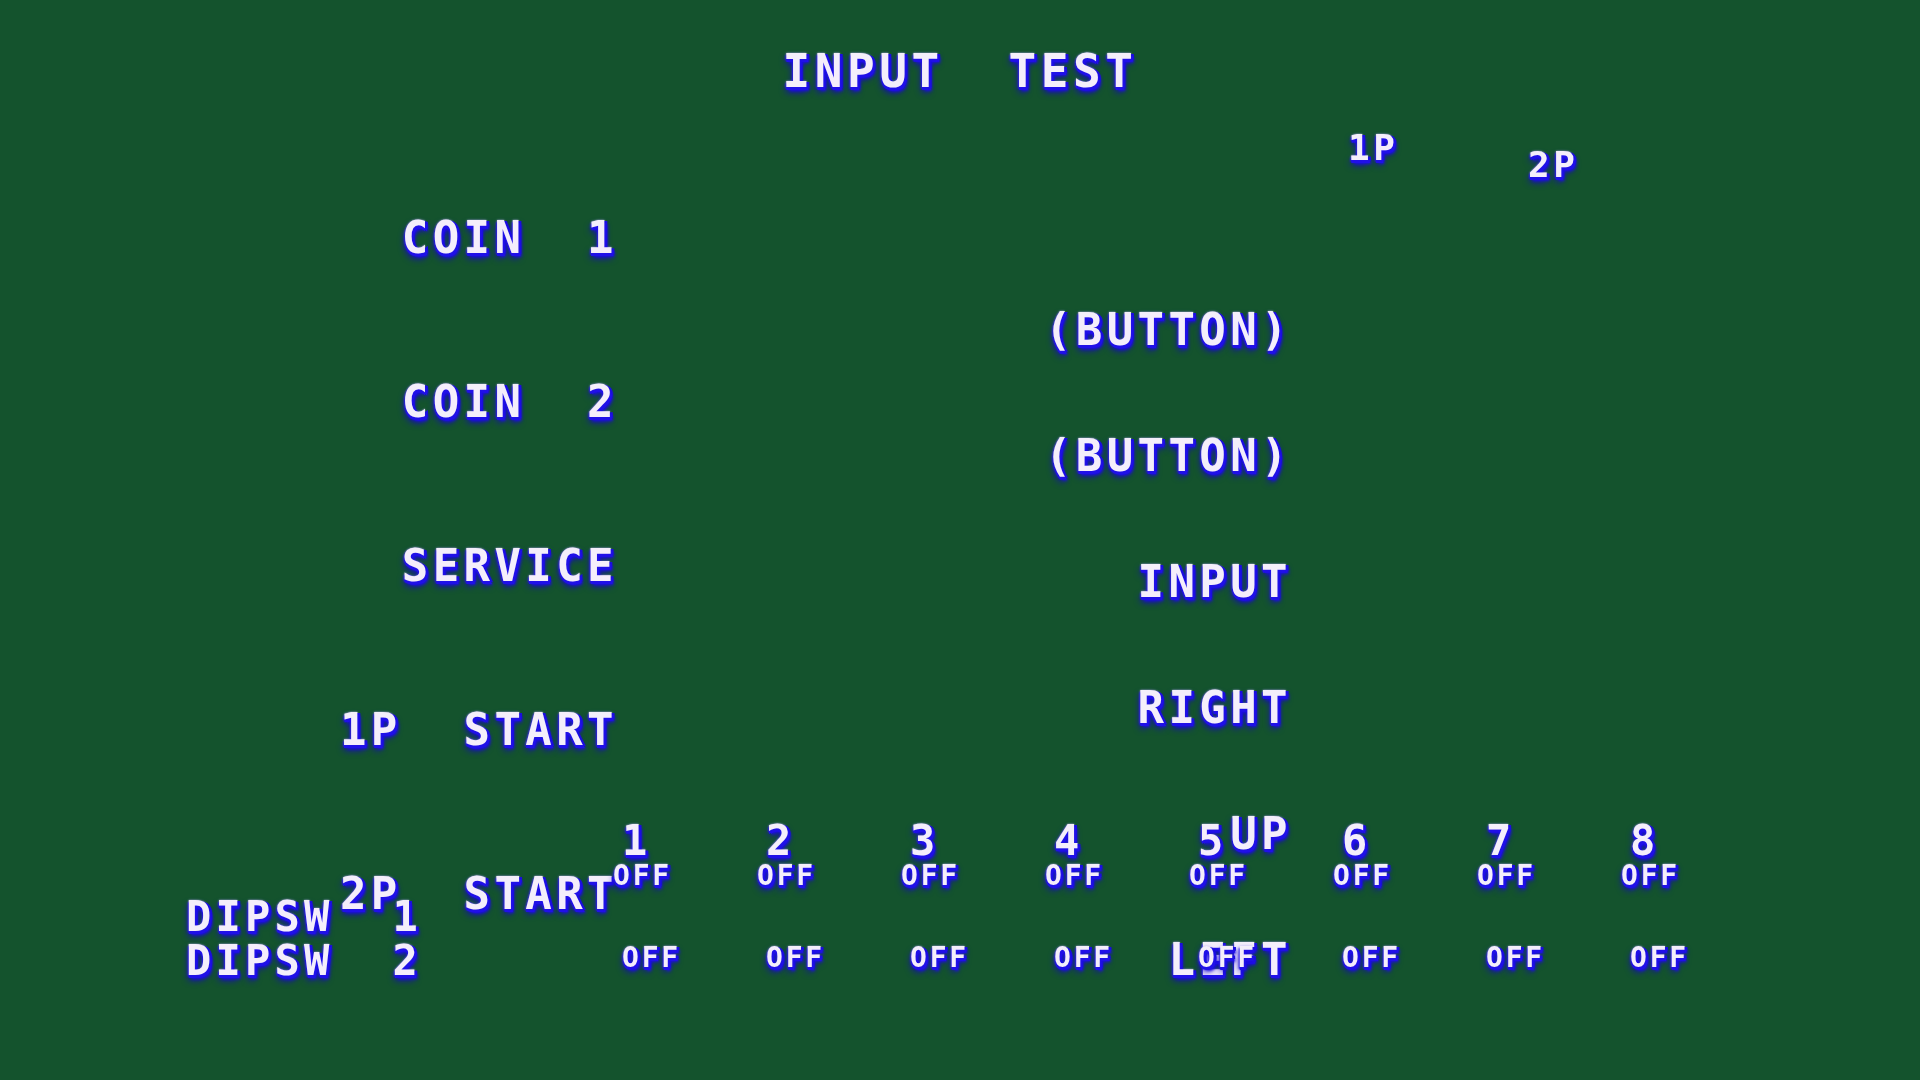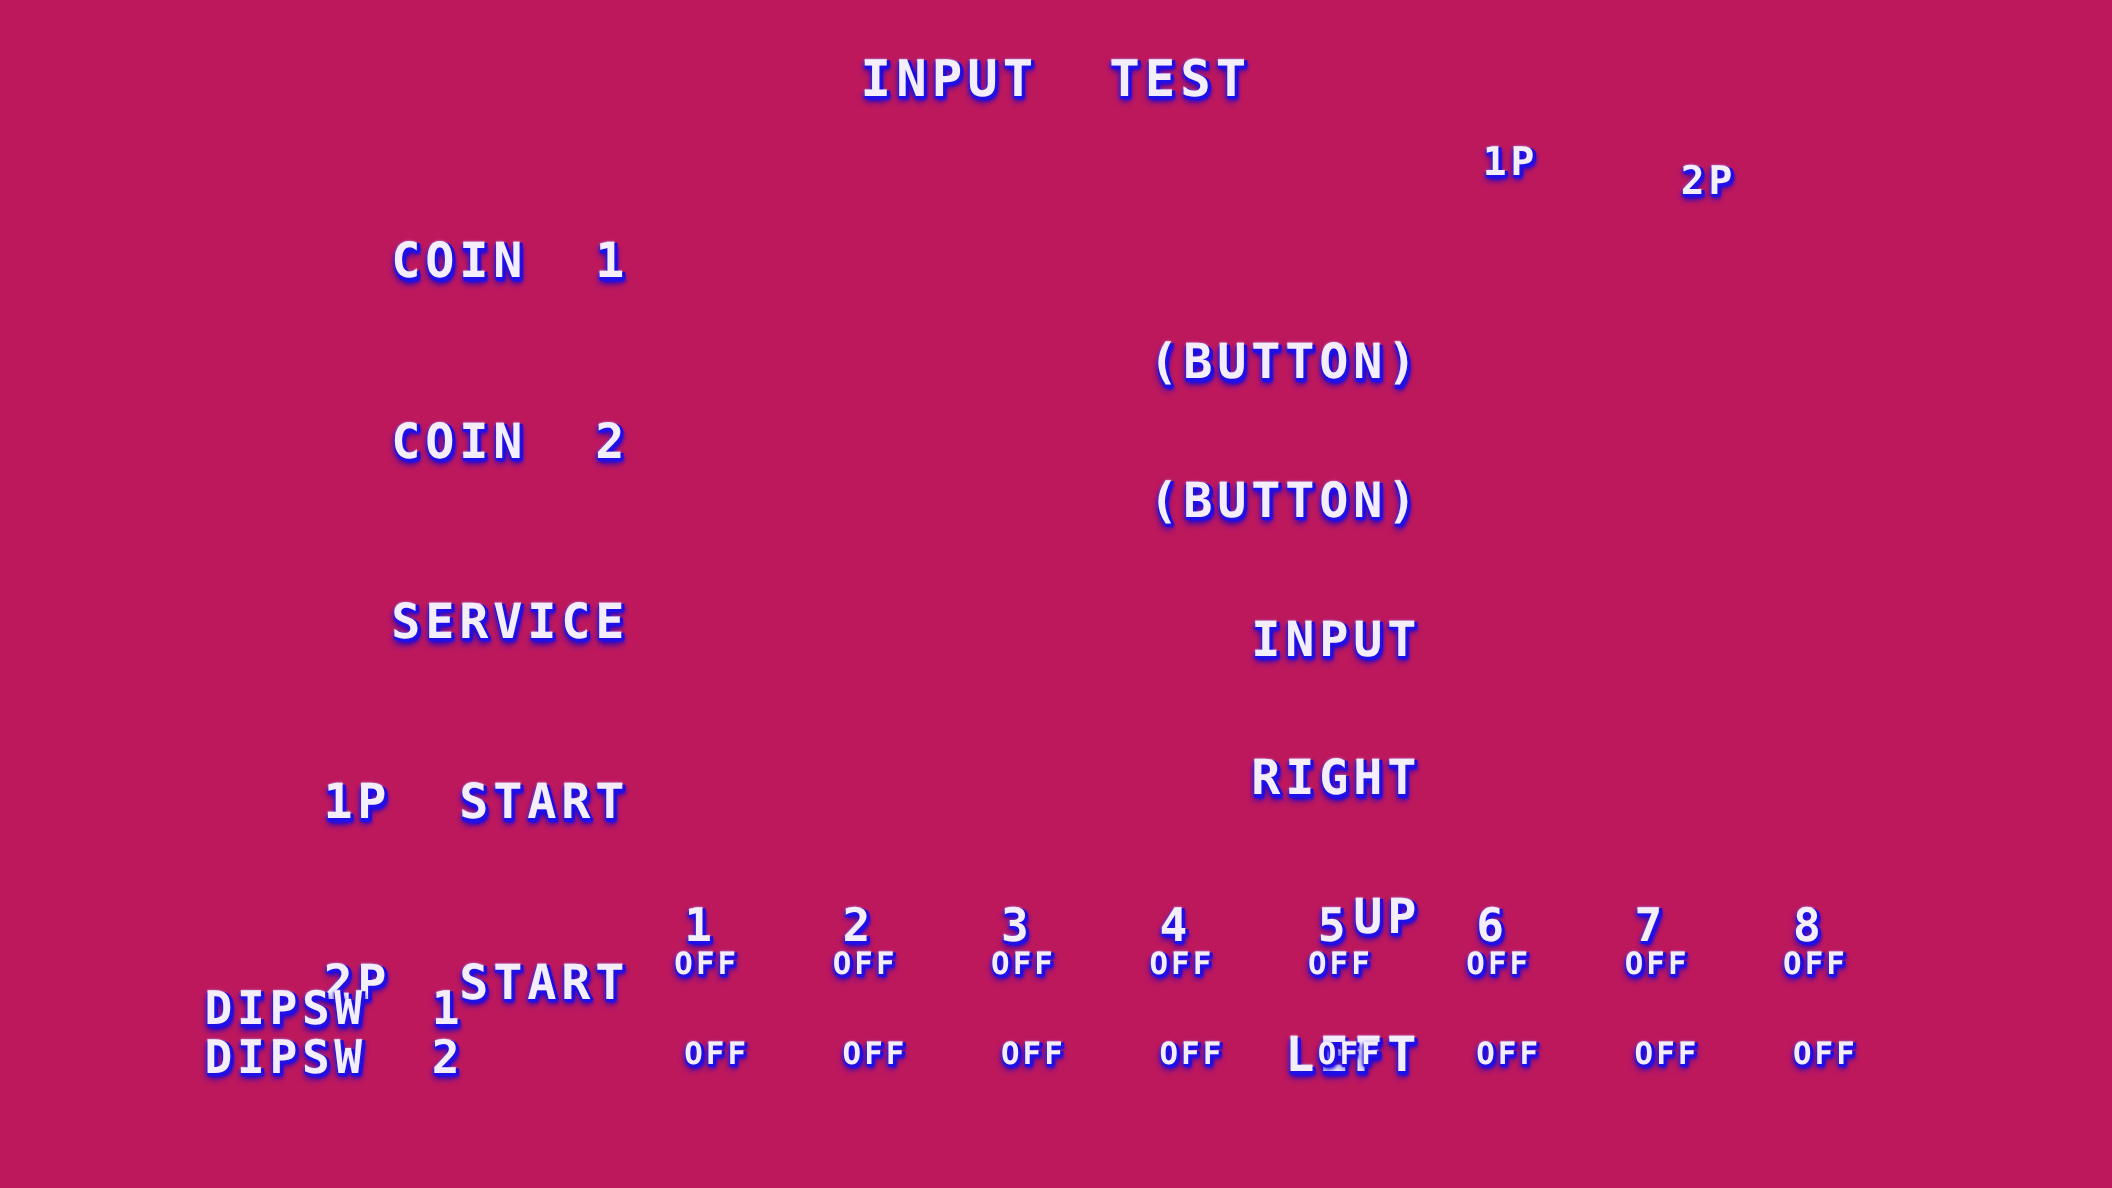--- a/index.html
+++ b/index.html
@@ -12,21 +12,21 @@
     width: 1920px;
     height: 1080px;
     overflow: hidden;
     font-family: "DejaVu Sans Mono", "Liberation Mono", monospace;
   }
 
   #screen {
     position: relative;
     width: 1920px;
     height: 1080px;
-    background: #be185d;
+    background: #14532d;
   }
 
   
   .crt {
     position: absolute;
     color: #f4eefb;
     font-family: "DejaVu Sans Mono", "Liberation Mono", monospace;
     font-weight: bold;
     letter-spacing: 0.10em;
     white-space: pre;
@@ -56,20 +56,21 @@
   #title-block {
     left: 0;
     top: 48px;
     width: 1920px;
   }
 
   #left-labels {
     left: 0px;
     top: 128px;
     width: 572px;
+    padding-left: 46px;
   }
   #left-labels .lbl { display: block; height: 76px; }
 
   #mid-labels {
     left: 0px;
     top: 220px;
     width: 1292px;
   }
   #mid-labels .mlbl { display: block; height: 38px; }
 

